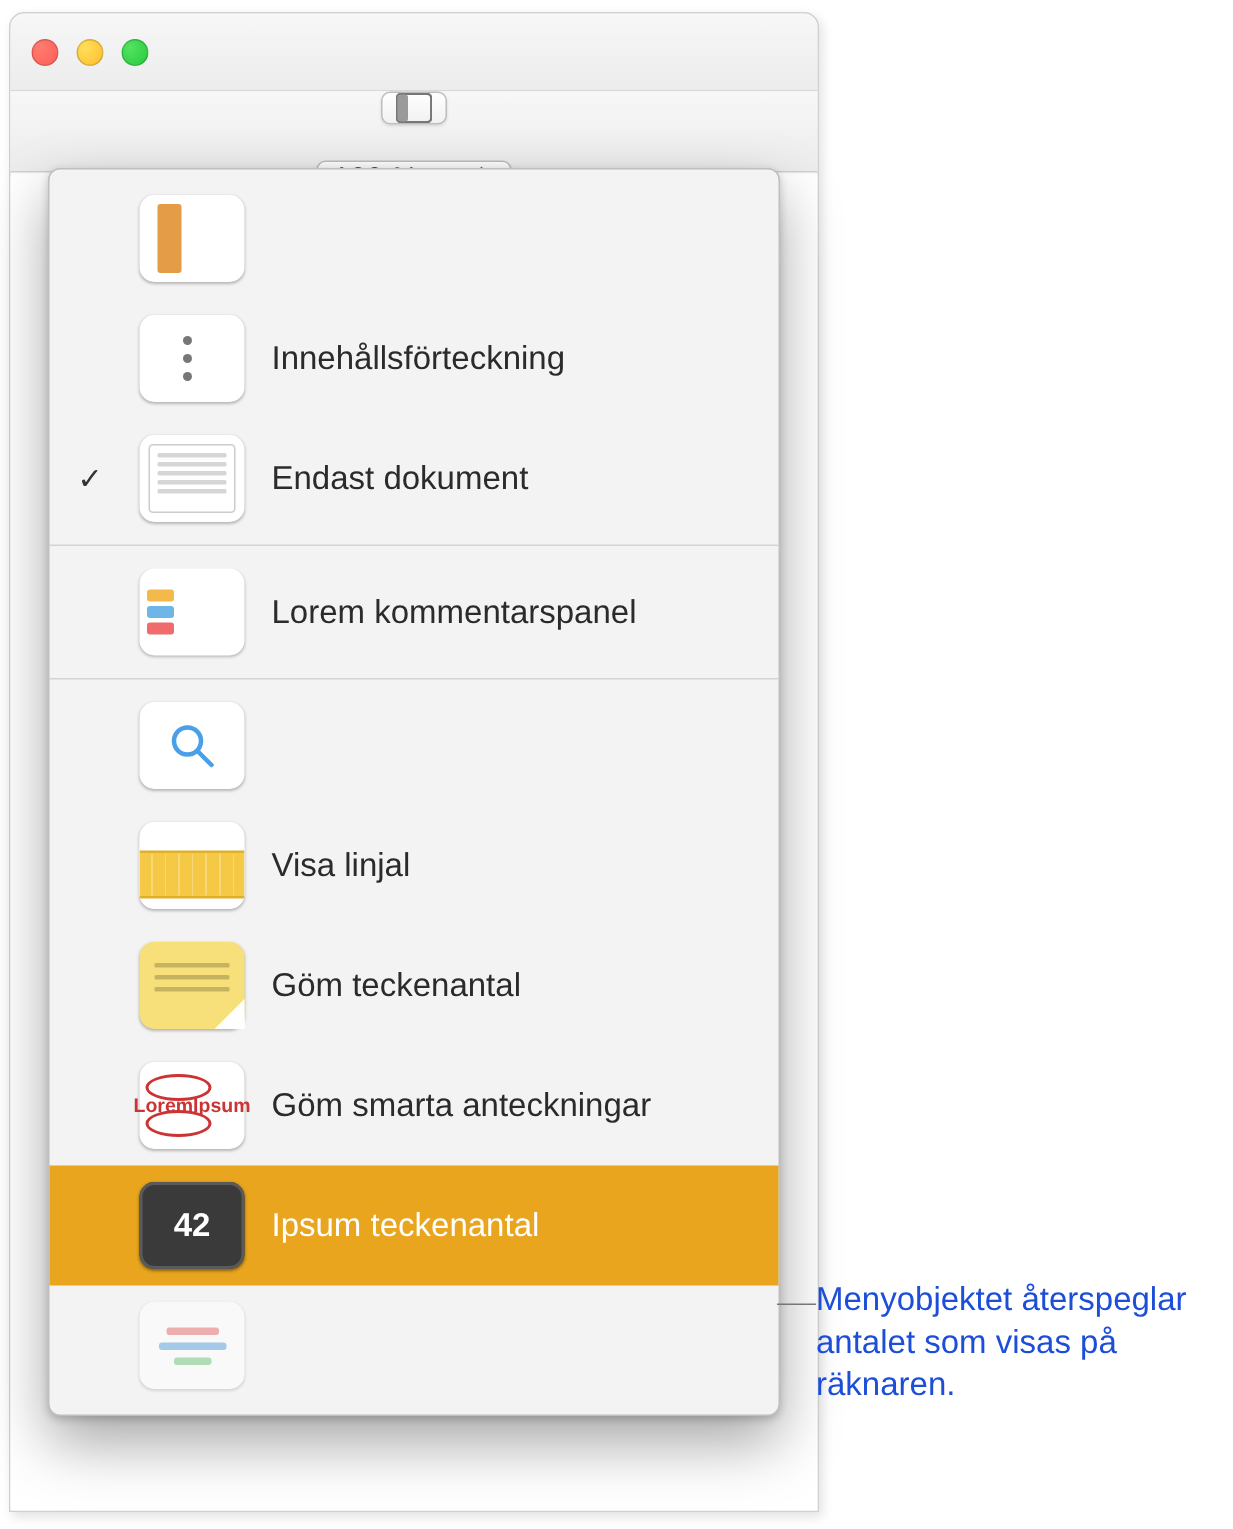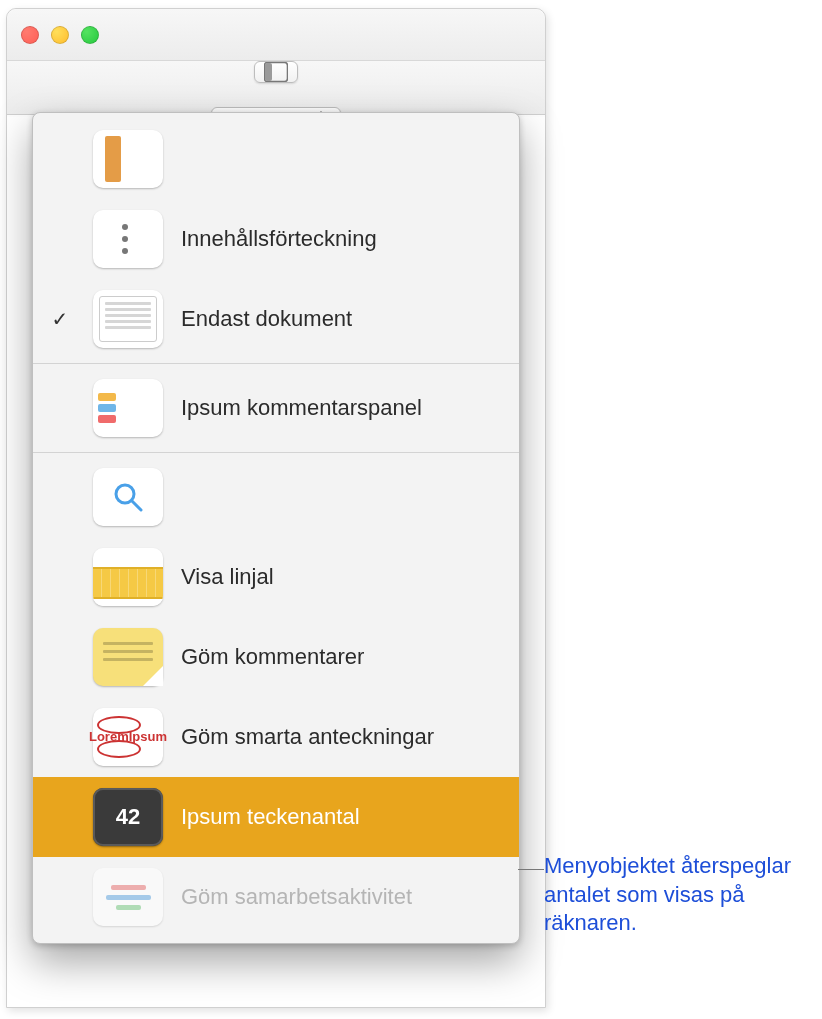--- a/index.html
+++ b/index.html
@@ -246,21 +246,21 @@
   <div class="menu-item">
     <span class="mi-check"></span>
     <span class="mi-icon ic-comments-panel">
         <span class="s">
           <div></div>
           <div></div>
           <div></div>
         </span>
         <span class="p"></span>
       </span>
-    <span class="mi-label">Ipsum kommentarspanel</span>
+    <span class="mi-label">Lorem kommentarspanel</span>
   </div>
 
   <div class="menu-sep"></div>
 
   <div class="menu-item">
     <span class="mi-check"></span>
     <span class="mi-icon ic-search">
       <svg width="36" height="36" viewBox="0 0 36 36">
           <circle cx="15" cy="15" r="9" fill="none" stroke="#49a0e8" stroke-width="3"></circle>
           <line x1="22" y1="22" x2="31" y2="31" stroke="#49a0e8" stroke-width="3" stroke-linecap="round"></line>
@@ -278,21 +278,21 @@
 
   <div class="menu-item">
     <span class="mi-check"></span>
     <span class="mi-icon ic-note">
         <span class="lines">
           <div></div>
           <div></div>
           <div></div>
         </span>
       </span>
-    <span class="mi-label">Göm kommentarer</span>
+    <span class="mi-label">Göm teckenantal</span>
   </div>
 
   <div class="menu-item">
     <span class="mi-check"></span>
     <span class="mi-icon ic-smart">
       <span class="ov ov1"></span>
         <span class="ov ov2"></span>
       <span>Lorem</span>
         <br>
       <span>Ipsum</span>
@@ -308,19 +308,18 @@
     <span class="mi-label">Ipsum teckenantal</span>
   </div>
 
   <div class="menu-item disabled">
     <span class="mi-check"></span>
     <span class="mi-icon ic-collab">
         <div class="a"></div>
         <div class="b"></div>
         <div class="c"></div>
       </span>
-    <span class="mi-label">Göm samarbetsaktivitet</span>
   </div>
 
 </div>
 
 <div class="callout-line"></div>
 <div class="callout">Menyobjektet återspeglar antalet som visas på räknaren.</div>
 
 </body></html>

